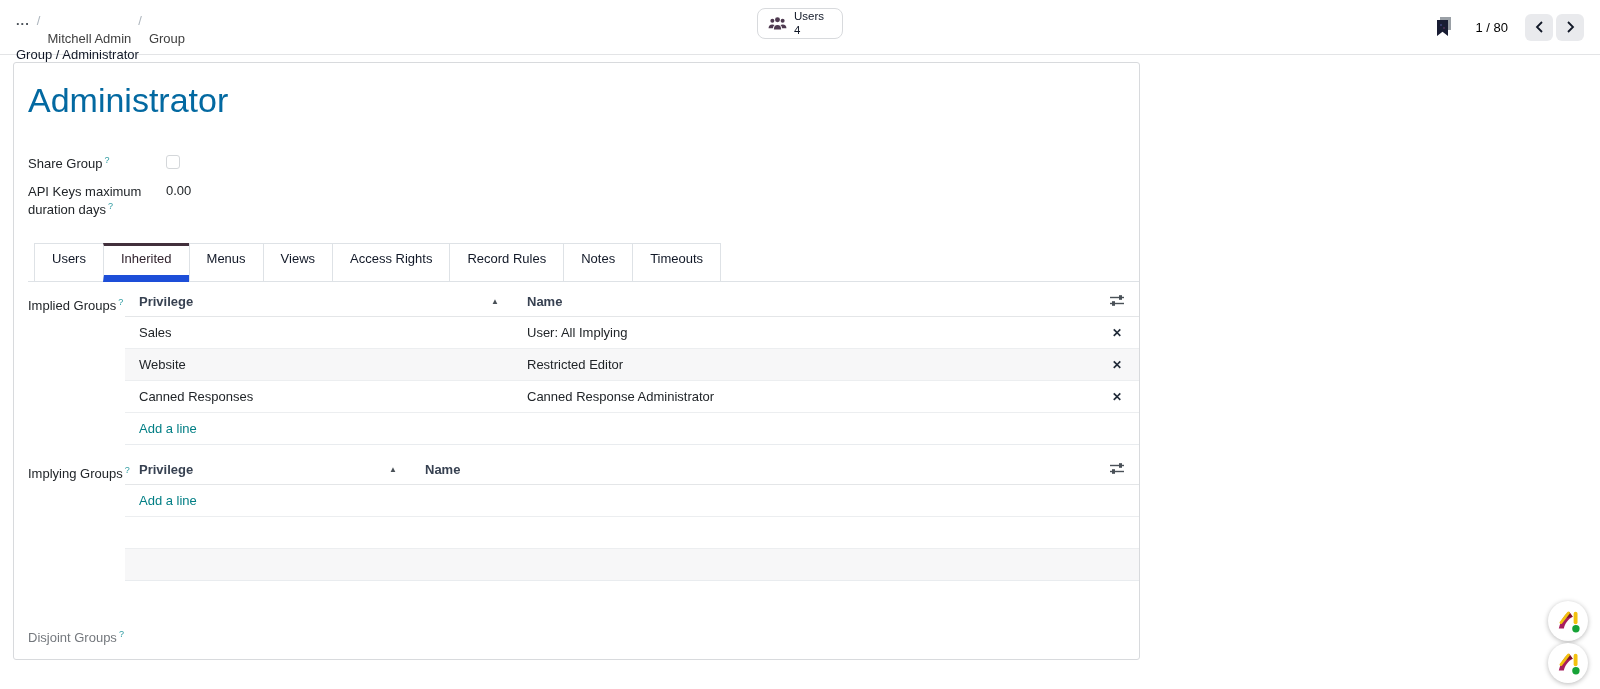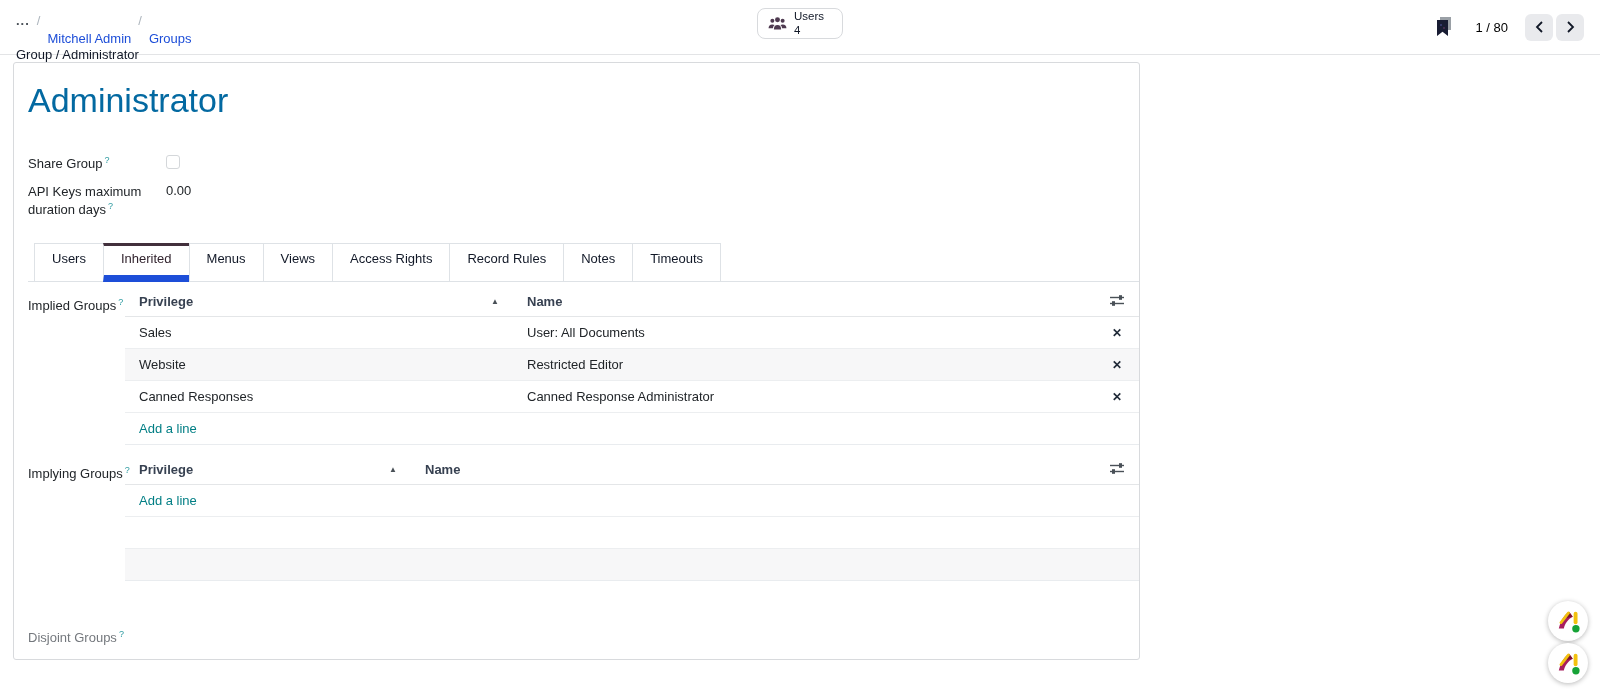--- a/index.html
+++ b/index.html
@@ -12,21 +12,21 @@
 
   
   .topbar {
     height:55px; border-bottom:1px solid #e3e4e6; background:#fff;
     display:flex; align-items:center; padding:0 16px; position:relative;
   }
   .breadcrumbs { display:flex; flex-direction:column; gap:3px; padding-top:2px; }
   .bc-line1 { display:flex; align-items:center; gap:7px; line-height:1; }
   .bc-ellipsis { color:#495057; font-weight:700; letter-spacing:1px; cursor:pointer; }
   .bc-sep { color:#adb5bd; }
-  .bc-link { color:#1d4ed8; cursor:pointer; text-decoration:none;margin-top:36px; }
+  .bc-link { color:#404040; cursor:pointer; text-decoration:none;margin-top:36px; }
   .bc-current { color:#111827; line-height:1; }
 
   .stat-btn {
     position:absolute; left:50%; top:8px; transform:translateX(-50%);
     min-width:86px; height:31px; background:#fff;
     border:1px solid #d8dadd; border-radius:8px;
     display:flex; align-items:center; gap:7px; padding:2px 10px; cursor:pointer;
   }
   .stat-txt { display:flex; flex-direction:column; line-height:1.15; font-size:11.5px; color:#111827; text-align:left; }
 
@@ -97,21 +97,21 @@
 </head>
 <body>
 
 <div class="topbar">
   <div class="breadcrumbs">
     <div class="bc-line1">
       <span class="bc-ellipsis">...</span>
       <span class="bc-sep">/</span>
       <a class="bc-link">Mitchell Admin</a>
       <span class="bc-sep">/</span>
-      <a class="bc-link">Groups</a>
+      <a class="bc-link">Group</a>
     </div>
     <div class="bc-current">Group / Administrator</div>
   </div>
 
   <button class="stat-btn">
     <span style="display:flex;">
       <svg width="19" height="15" viewBox="0 0 20 15" fill="#4e3a50">
         <circle cx="4.6" cy="4.6" r="2.1"></circle>
         <circle cx="15.4" cy="4.6" r="2.1"></circle>
         <circle cx="10" cy="3.6" r="2.6"></circle>
@@ -208,21 +208,21 @@
                     <rect x="2" y="7.2" width="3" height="4.6" fill="#495057"></rect>
                   </svg>
                 </span>
               </button>
             </th>
           </tr>
         </thead>
         <tbody>
           <tr>
             <td>Sales</td>
-            <td>User: All Documents</td>
+            <td>User: All Implying</td>
             <td class="col-actions"><button class="del-btn">✕</button></td>
           </tr>
           <tr class="stripe">
             <td>Website</td>
             <td>Restricted Editor</td>
             <td class="col-actions"><button class="del-btn">✕</button></td>
           </tr>
           <tr>
             <td>Canned Responses</td>
             <td>Canned Response Administrator</td>

